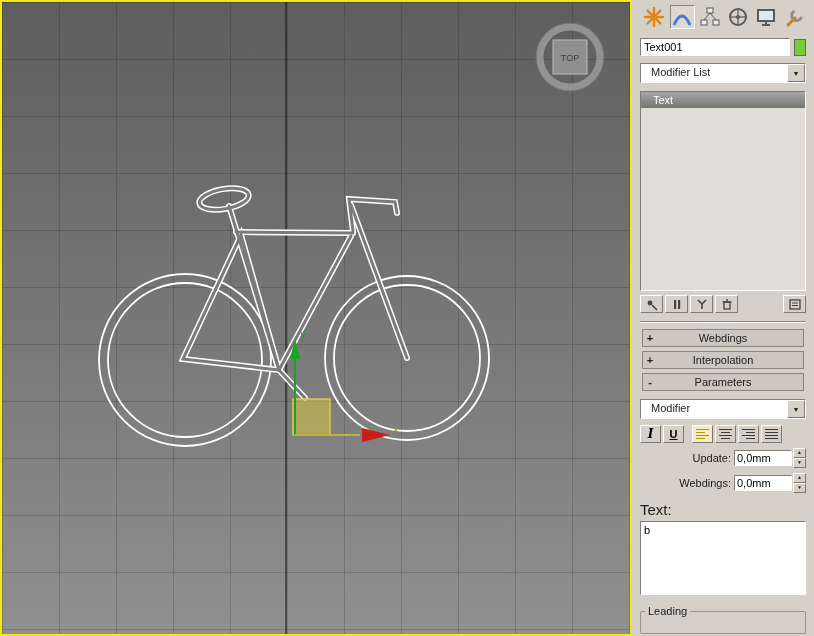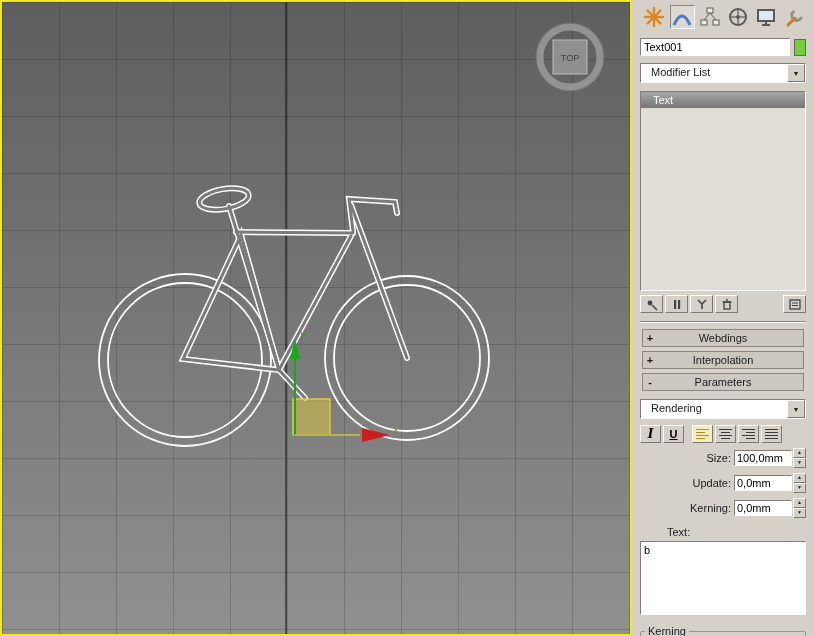--- a/index.html
+++ b/index.html
@@ -67,21 +67,21 @@
   .btn.active .alni i{background:#bf8d10;}
 
   .spin-row{justify-content:flex-end;}
   .spin-row .lab{text-align:right;margin-right:3px;font-size:11px;}
   .field{width:52px;height:14px;font:11px "Liberation Sans",sans-serif;padding:0 2px;
          border:1px solid;border-color:#827e76 #fff #fff #827e76;background:#fff;}
   .spinner{display:flex;flex-direction:column;margin-left:1px;}
   .spinner b{width:11px;height:8px;font-size:5px;line-height:7px;text-align:center;color:#222;
              border:1px solid;border-color:#fff #7e7a72 #7e7a72 #fff;background:#d5d1c9;font-weight:normal;}
 
-  .text-label{margin-top:8px;font-size:11px;margin-left:27px;}
+  .text-label{margin-top:8px;font-size:15px;}
   .text-area{width:100%;box-sizing:border-box;height:74px;margin-top:3px;resize:none;
              font:11px "Liberation Sans",sans-serif;padding:2px 3px;
              border:1px solid;border-color:#827e76 #fff #fff #827e76;background:#fff;}
 
   fieldset.grp{margin:8px 0 0 0;padding:6px 4px 10px 4px;border:1px solid #9a968e;border-radius:2px;}
   fieldset.grp legend{font-size:11px;padding:0 3px;}
 </style>
 </head>
 <body>
 
@@ -258,21 +258,21 @@
     <span class="sign">+</span>
     <span class="lbl">Interpolation</span>
   </div>
   <div class="rollout">
     <span class="sign">-</span>
     <span class="lbl">Parameters</span>
   </div>
 
   
   <div class="combo" style="margin-top:8px;">
-    <span class="txt">Rendering</span>
+    <span class="txt">Modifier</span>
     <span class="arrow">▼</span>
   </div>
 
   
   <div class="row style-row">
     <button class="btn wbtn ital">I</button>
     <button class="btn wbtn undl">U</button>
     <span style="width:4px;"></span>
     <button class="btn wbtn active">
       <span class="alni al-left">
@@ -302,47 +302,39 @@
       <span class="alni">
           <i></i>
           <i></i>
           <i></i>
           <i></i>
         </span>
     </button>
   </div>
 
   
-  <div class="row spin-row">
-    <span class="lab">Size:</span>
-    <input class="field" value="100,0mm" style="">
-    <span class="spinner">
-        <b>▲</b>
-        <b>▼</b>
-      </span>
-  </div>
   <div class="row spin-row">
     <span class="lab">Update:</span>
     <input class="field" value="0,0mm" style="">
     <span class="spinner">
         <b>▲</b>
         <b>▼</b>
       </span>
   </div>
   <div class="row spin-row">
-    <span class="lab">Kerning:</span>
+    <span class="lab">Webdings:</span>
     <input class="field" value="0,0mm" style="">
     <span class="spinner">
         <b>▲</b>
         <b>▼</b>
       </span>
   </div>
 
   
   <div class="text-label">Text:</div>
   <textarea class="text-area" style="">b</textarea>
 
   
   <fieldset class="grp">
-    <legend>Kerning</legend>
+    <legend>Leading</legend>
 
   </fieldset>
 </div>
 
 </body></html>

